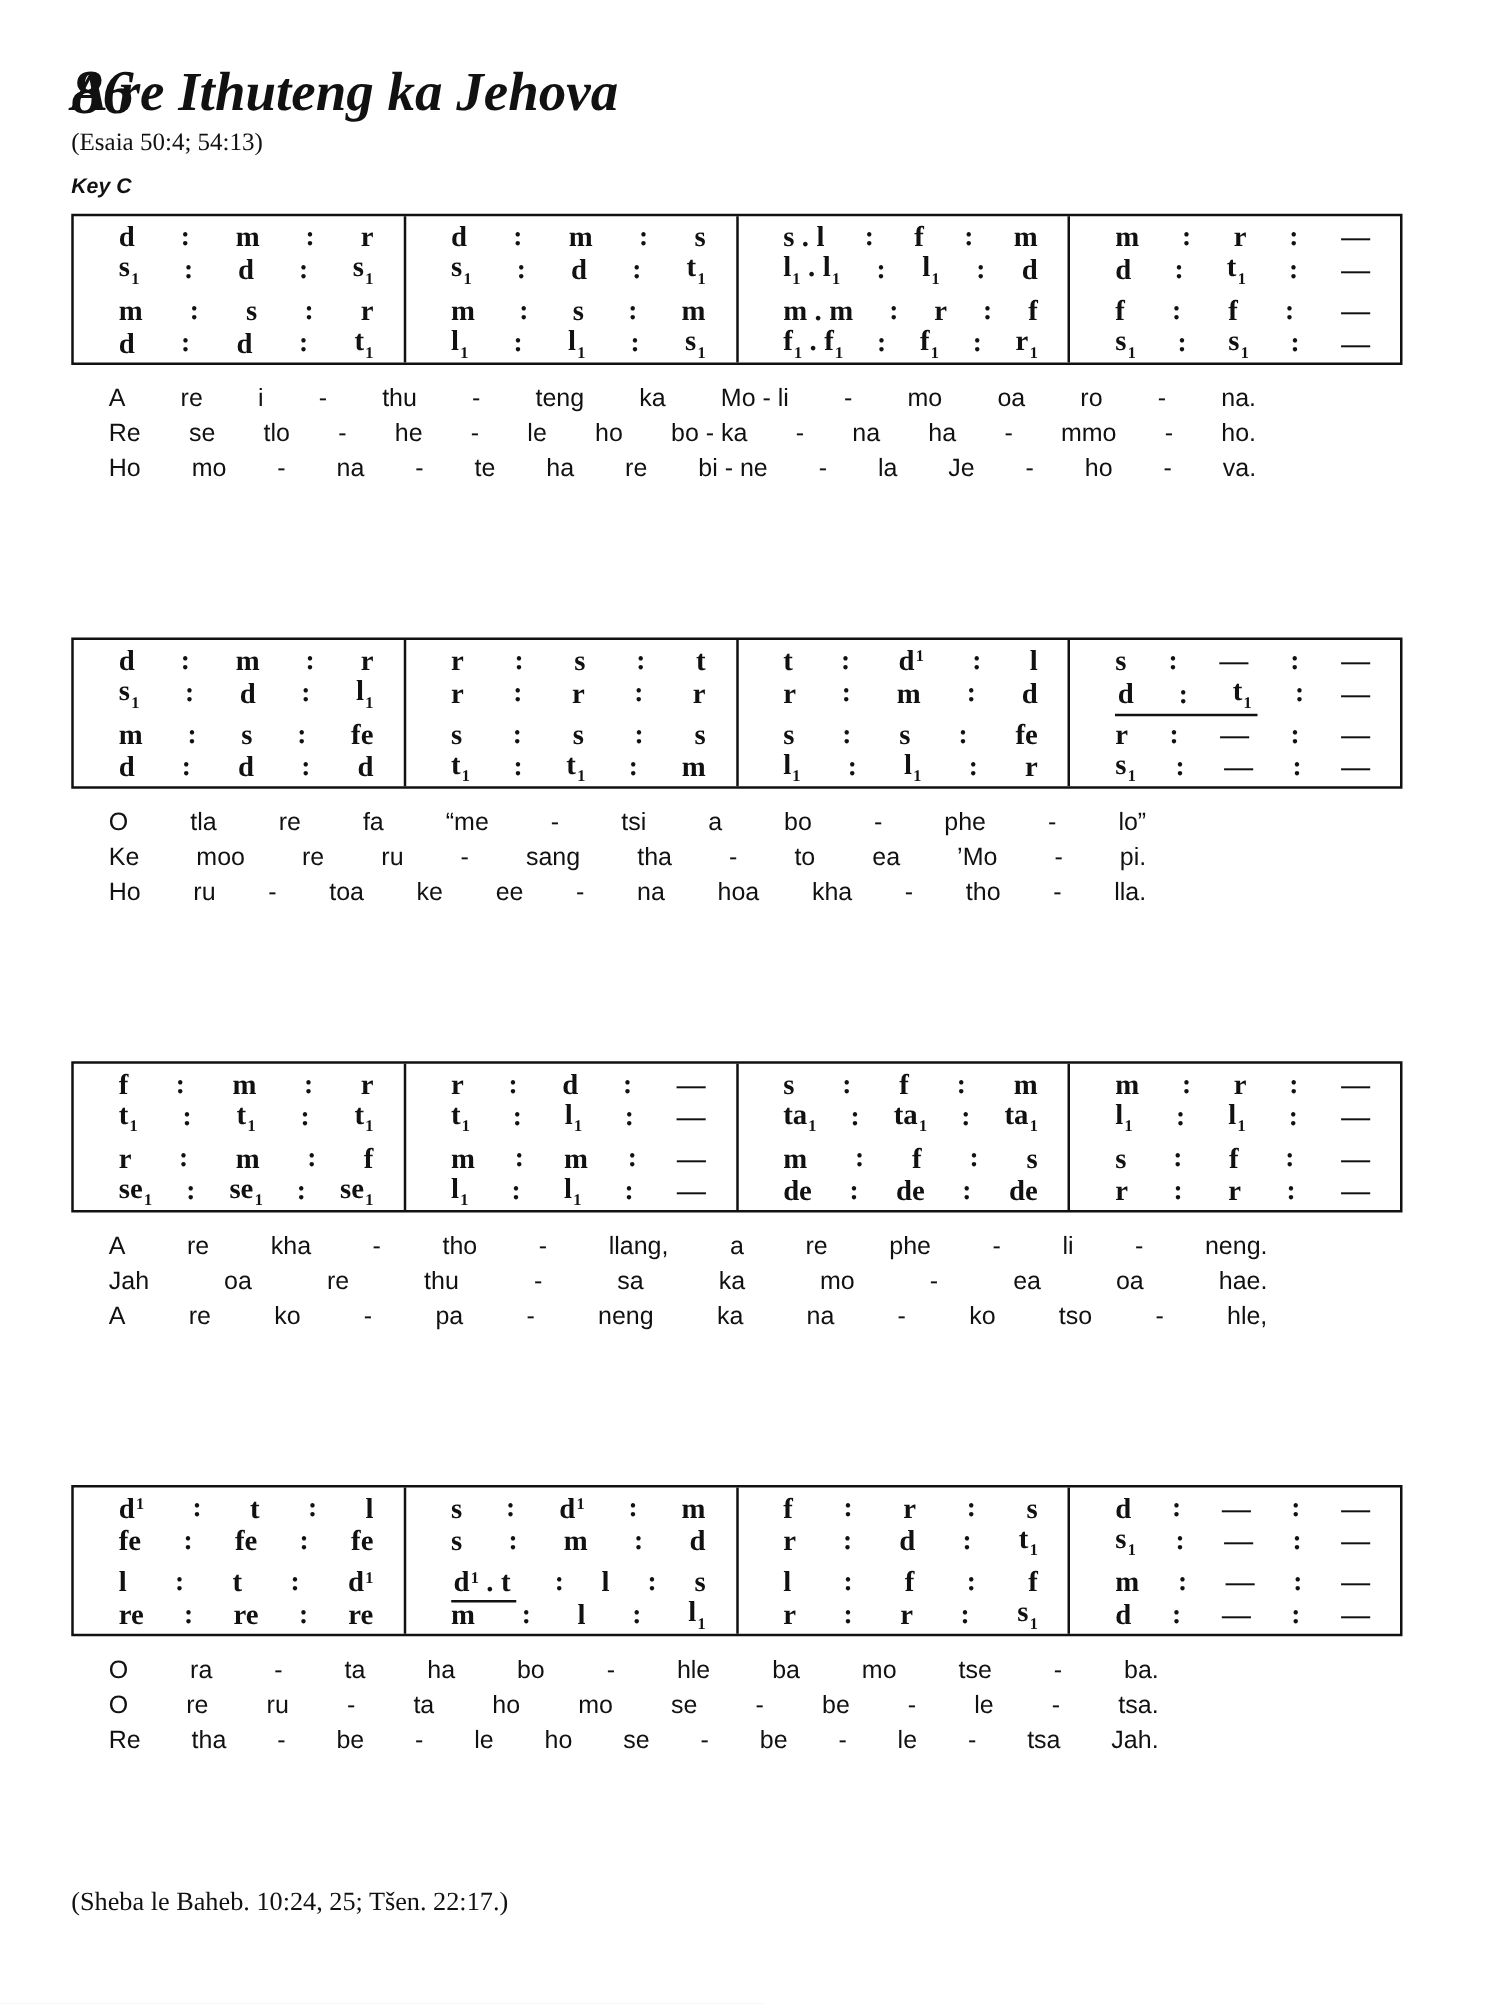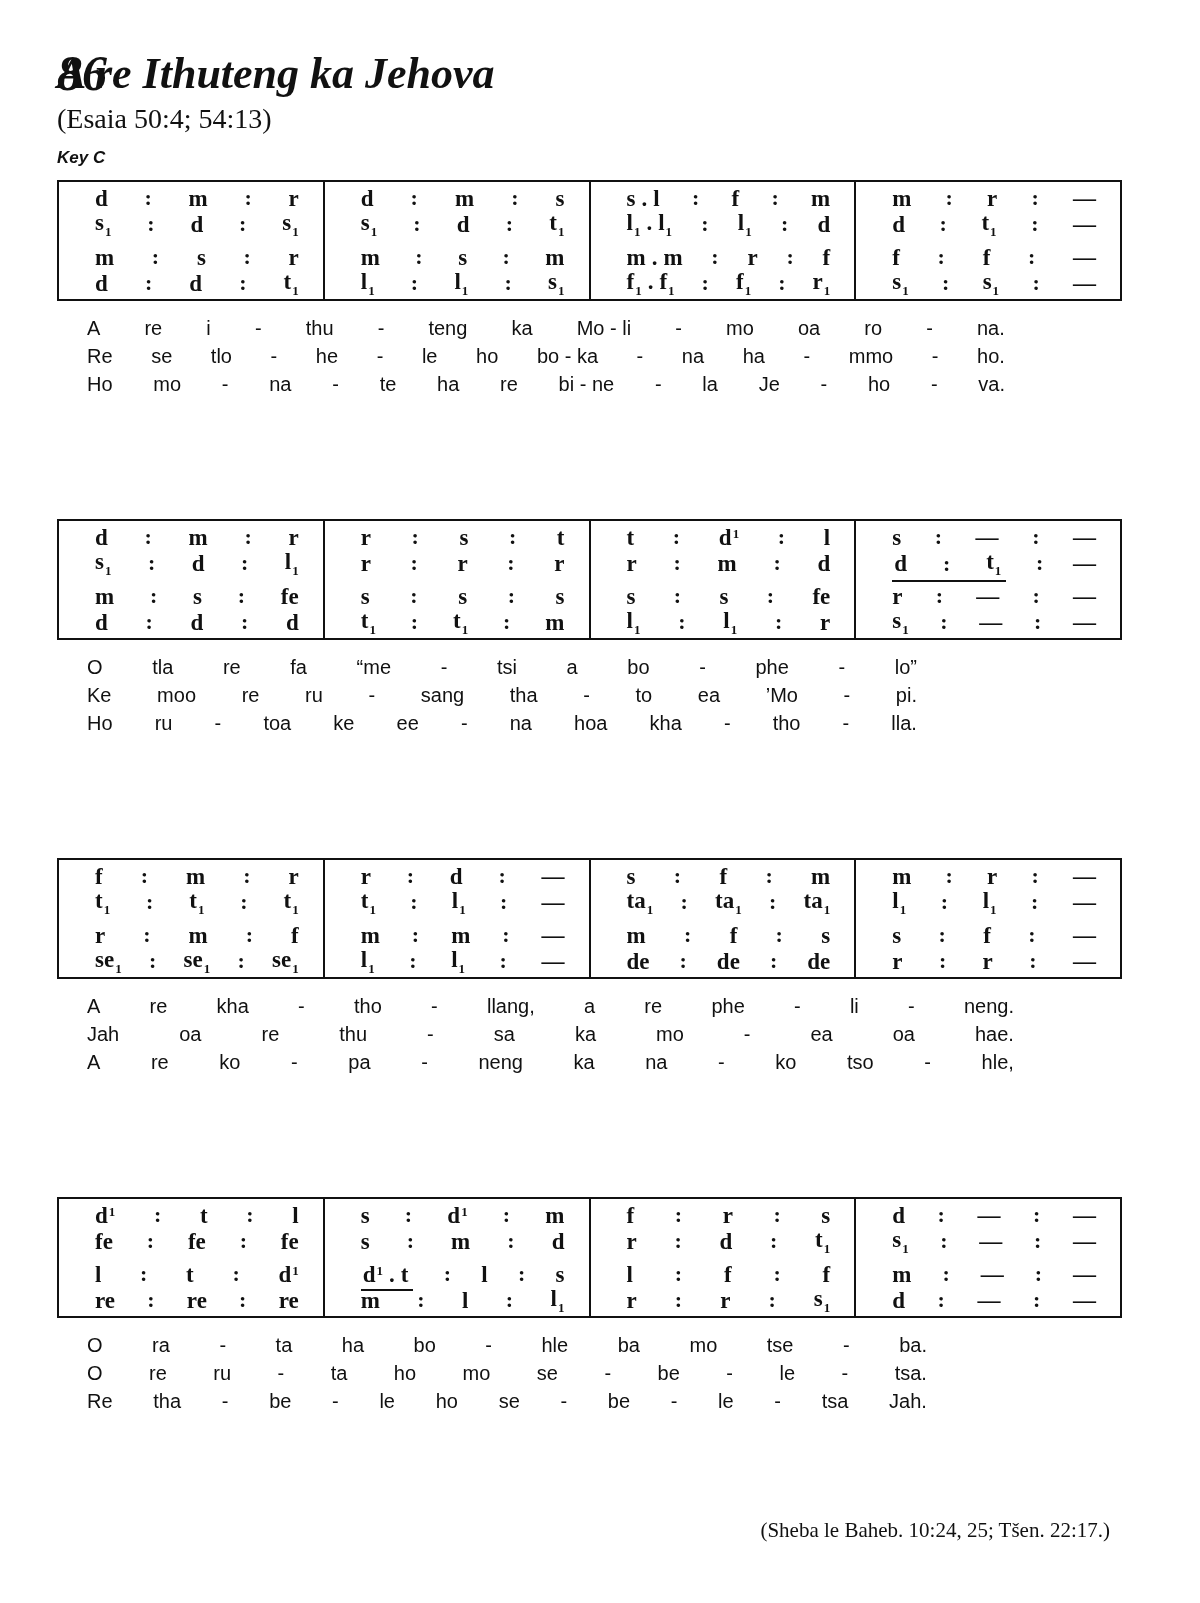--- a/index.html
+++ b/index.html
@@ -19,21 +19,21 @@
     font-family:"Liberation Serif", serif;
     font-style:italic; font-weight:700; font-size:50px;
   }
   .content { margin:0 78px 0 57px; }
   .header { padding-top:50px; text-align:left; }
   .hymn-title {
     font-family:"Liberation Serif", serif;
     font-style:italic; font-weight:700; font-size:44px;
     line-height:1.1;
   }
-  .hymn-subtitle { font-size:28px; margin-top:5px; }
+  .hymn-subtitle { font-size:20px; margin-top:5px; }
   .key-label {
     margin-top:13px;
     font-family:"Liberation Sans", sans-serif;
     font-style:italic; font-size:17px; font-weight:700;
   }
   
   .notation-block {
     border:2px solid #111;
     display:flex;
     height:121px;
@@ -75,21 +75,21 @@
     display:flex; justify-content:space-between; align-items:baseline;
     height:28px; padding-left:30px; white-space:nowrap;
   }
   .lyrics.sys-1 .lyric-line { padding-right:117px; }
   .lyrics.sys-2 .lyric-line { padding-right:205px; }
   .lyrics.sys-3 .lyric-line { padding-right:108px; }
   .lyrics.sys-4 .lyric-line { padding-right:195px; }
   
   .footer-ref {
     margin-top:100px;
-    text-align:right; padding-right:12px;
+    text-align:left; padding-right:12px;
     font-family:"Liberation Serif", serif;
     font-size:21px;
   }
 </style>
 </head>
 <body>
 
 <div class="page">
   <div class="hymn-number">86</div>
   <div class="content">

